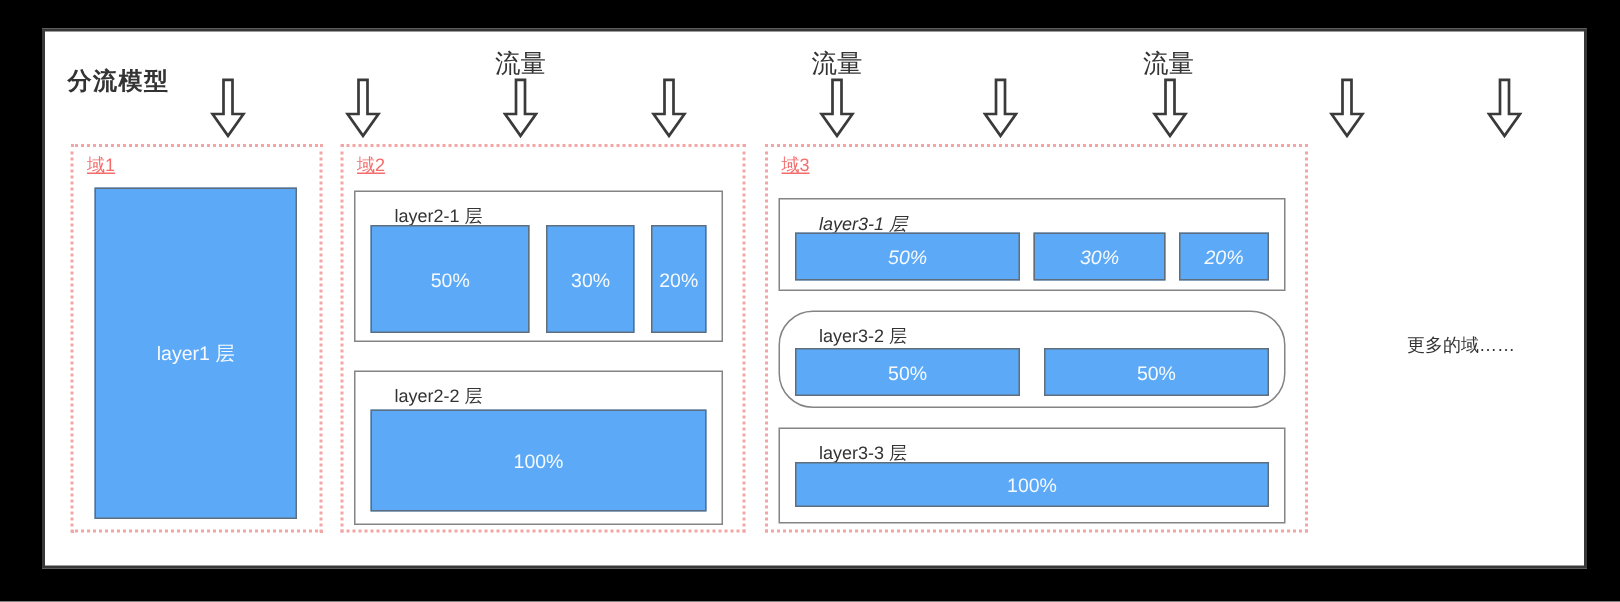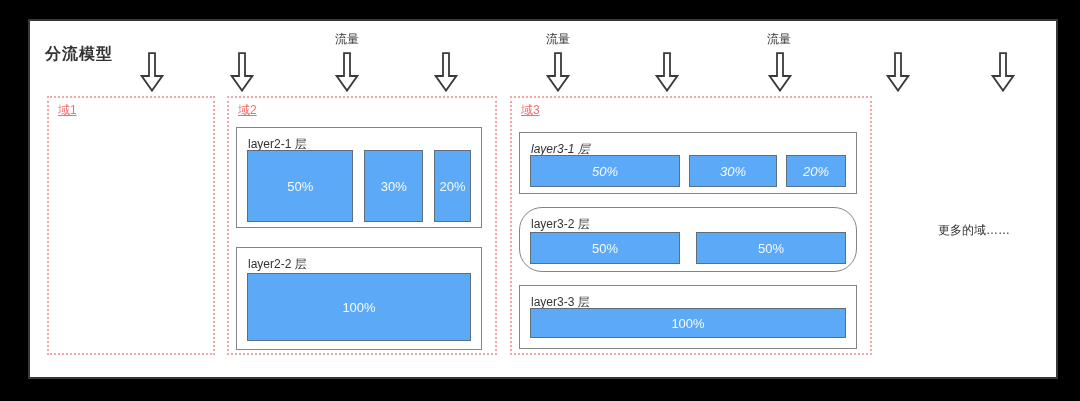--- a/index.html
+++ b/index.html
@@ -12,21 +12,21 @@
     position:absolute;left:28px;top:19px;width:1030px;height:360px;
     box-sizing:border-box;border:2px solid var(--panel_border,#383838);
     background:var(--panel_bg,#fff);
   }
   .diagram-title{
     position:absolute;left:15px;top:6px;
     font-size:16px;font-weight:bold;color:var(--text,#333);letter-spacing:1px;margin-top:17px;
   }
   .traffic-label{
     position:absolute;top:10px;width:60px;text-align:center;
-    font-size:12px;color:var(--text,#333);
+    font-size:17px;color:var(--text,#333);
   }
   .arrow{position:absolute;top:31px;width:24px;height:40px;}
   .domain{
     position:absolute;top:75px;height:259px;box-sizing:border-box;
     border:2px dotted var(--domain_border,#f3a6a6);
   }
   .domain-label{
     position:absolute;left:9px;top:4px;
     font-size:12px;color:var(--domain_label,#f56c6c);text-decoration:underline;
   }
@@ -35,21 +35,21 @@
     box-sizing:border-box;background:var(--cell_fill,#5caaf7);
     border:1px solid var(--cell_border,#5f6e7d);
     display:flex;align-items:center;justify-content:center;
     font-size:13px;color:var(--cell_text,#f7fafd);
   }
   .layer-box{
     position:absolute;left:7px;right:13px;box-sizing:border-box;
     border:1px solid var(--layer_box_border,#848484);background:var(--panel_bg,#fff);
   }
   .layer-label{
-    position:absolute;left:11px;top:8px;
+    position:absolute;left:26px;top:8px;
     font-size:12px;color:var(--text,#333);white-space:nowrap;
   }
   .cell-row{
     position:absolute;left:10px;right:10px;
     display:flex;justify-content:space-between;align-items:center;
   }
   .cell{
     box-sizing:border-box;height:100%;
     background:var(--cell_fill,#5caaf7);
     border:1px solid var(--cell_border,#5f6e7d);
@@ -96,20 +96,21 @@
       <div class="arrow" style="left: 856px;"><svg width="24" height="40" viewBox="0 0 24 40">
           <path d="M9 1.2 L15 1.2 L15 24 L22.3 24 L12 38.6 L1.7 24 L9 24 Z" fill="#ffffff" stroke="#3a3a3a" stroke-width="1.8" stroke-linejoin="miter"></path>
         </svg></div>
       <div class="arrow" style="left: 961px;"><svg width="24" height="40" viewBox="0 0 24 40">
           <path d="M9 1.2 L15 1.2 L15 24 L22.3 24 L12 38.6 L1.7 24 L9 24 Z" fill="#ffffff" stroke="#3a3a3a" stroke-width="1.8" stroke-linejoin="miter"></path>
         </svg></div>
     </div>
   <div>
       <div class="domain" style="left: 17px; width: 168px;">
         <div class="domain-label">域1</div>
+        <div class="single-cell">layer1 层</div>
       </div>
       <div class="domain" style="left: 197px; width: 270px;">
         <div class="domain-label">域2</div>
         <div class="layer-box" style="top: 29px; height: 101px;">
           <div class="layer-label">layer2-1 层</div>
           <div class="cell-row" style="top: 22px; height: 72px;">
             <div class="cell" style="width: 47.5%;">50%</div>
             <div class="cell" style="width: 26.5%;">30%</div>
             <div class="cell" style="width: 16.5%;">20%</div>
           </div>

